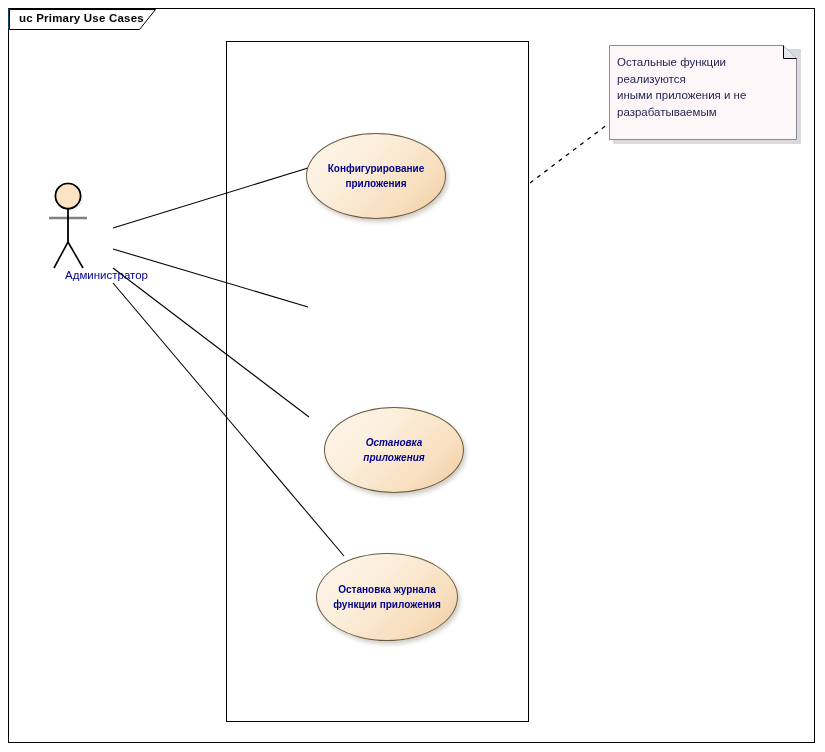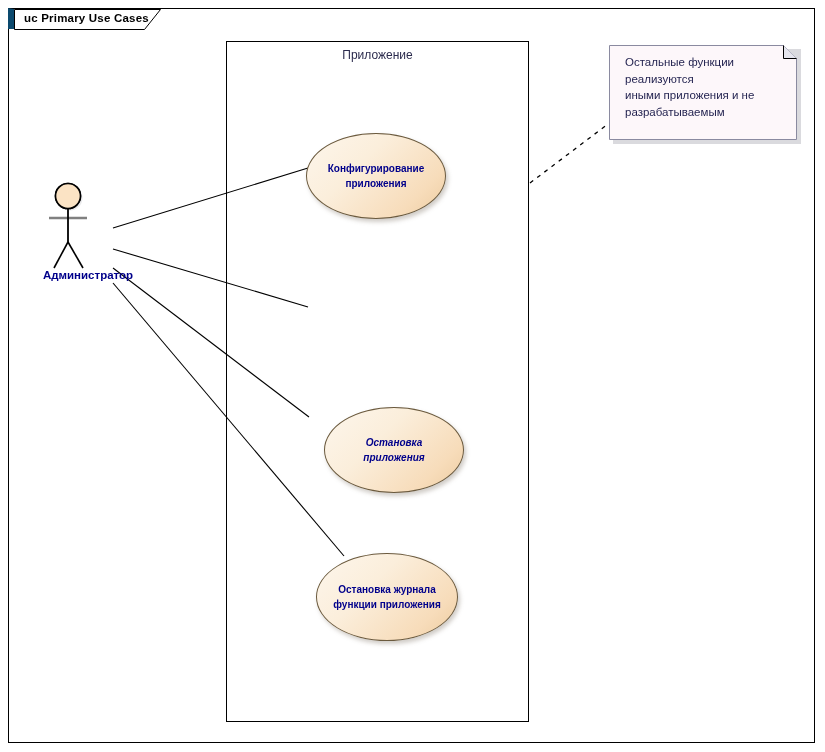--- a/index.html
+++ b/index.html
@@ -34,21 +34,21 @@
   }
 
   
   .title-tab {
     position: absolute;
     left: 8px;
     top: 8px;
     width: 147px;
     height: 21px;
     background: #ffffff;
-    border-left: 6px solid #0c4a6e;
+    border-left: 1px solid #0c4a6e;
     border-top: 1px solid #000;
     box-sizing: border-box;
     z-index: 5;
   }
   .title-tab .tab-shape {
     position: absolute;
     left: 0;
     top: 0;
     width: 147px;
     height: 21px;
@@ -101,23 +101,23 @@
     left: 28px;
     top: 180px;
     width: 120px;
     height: 105px;
   }
   .actor-label {
     position: absolute;
     left: 0;
     top: 89px;
     width: 120px;
-    text-align: center;
+    text-align: right;
     font-size: 11.5px;
-    font-weight: bold;
+    font-weight: normal;
     color: #00008b;
     white-space: nowrap;
   }
 
   
   .usecase {
     position: absolute;
     border-radius: 50%;
     border: 1px solid #6b5a3e;
     background: linear-gradient(135deg, #fdf6ec 0%, #fbeedb 38%, #f7dcba 78%, #eccb9f 100%);
@@ -154,21 +154,21 @@
   }
   .note-body {
     position: absolute;
     left: 0;
     top: 0;
     width: 188px;
     height: 95px;
   }
   .note-text {
     position: absolute;
-    left: 16px;
+    left: 8px;
     top: 9px;
     width: 172px;
     font-size: 11.5px;
     color: #1f1f4d;
     line-height: 16.5px;
   }
 </style>
 </head>
 <body>
 
@@ -177,21 +177,20 @@
   <div class="frame"></div>
 
   <div class="title-tab">
     <svg class="tab-shape" viewBox="0 0 147 21" preserveAspectRatio="none">
       <path d="M0.5,0.5 L146.5,0.5 L130.5,20.5 L0.5,20.5 Z" fill="#ffffff" stroke="#000000" stroke-width="1"></path>
     </svg>
     <span class="tab-label">uc Primary Use Cases</span>
   </div>
 
   <div class="boundary"></div>
-  <div class="boundary-label">Приложение</div>
 
   <svg class="links-layer">
 
     <line x1="113" y1="228" x2="308" y2="168" stroke="#000000" stroke-width="1.1"></line>
 
     <line x1="113" y1="249" x2="308" y2="307" stroke="#000000" stroke-width="1.1"></line>
 
     <line x1="113" y1="268" x2="309" y2="417" stroke="#000000" stroke-width="1.1"></line>
 
     <line x1="113" y1="283" x2="344" y2="556" stroke="#000000" stroke-width="1.1"></line>

